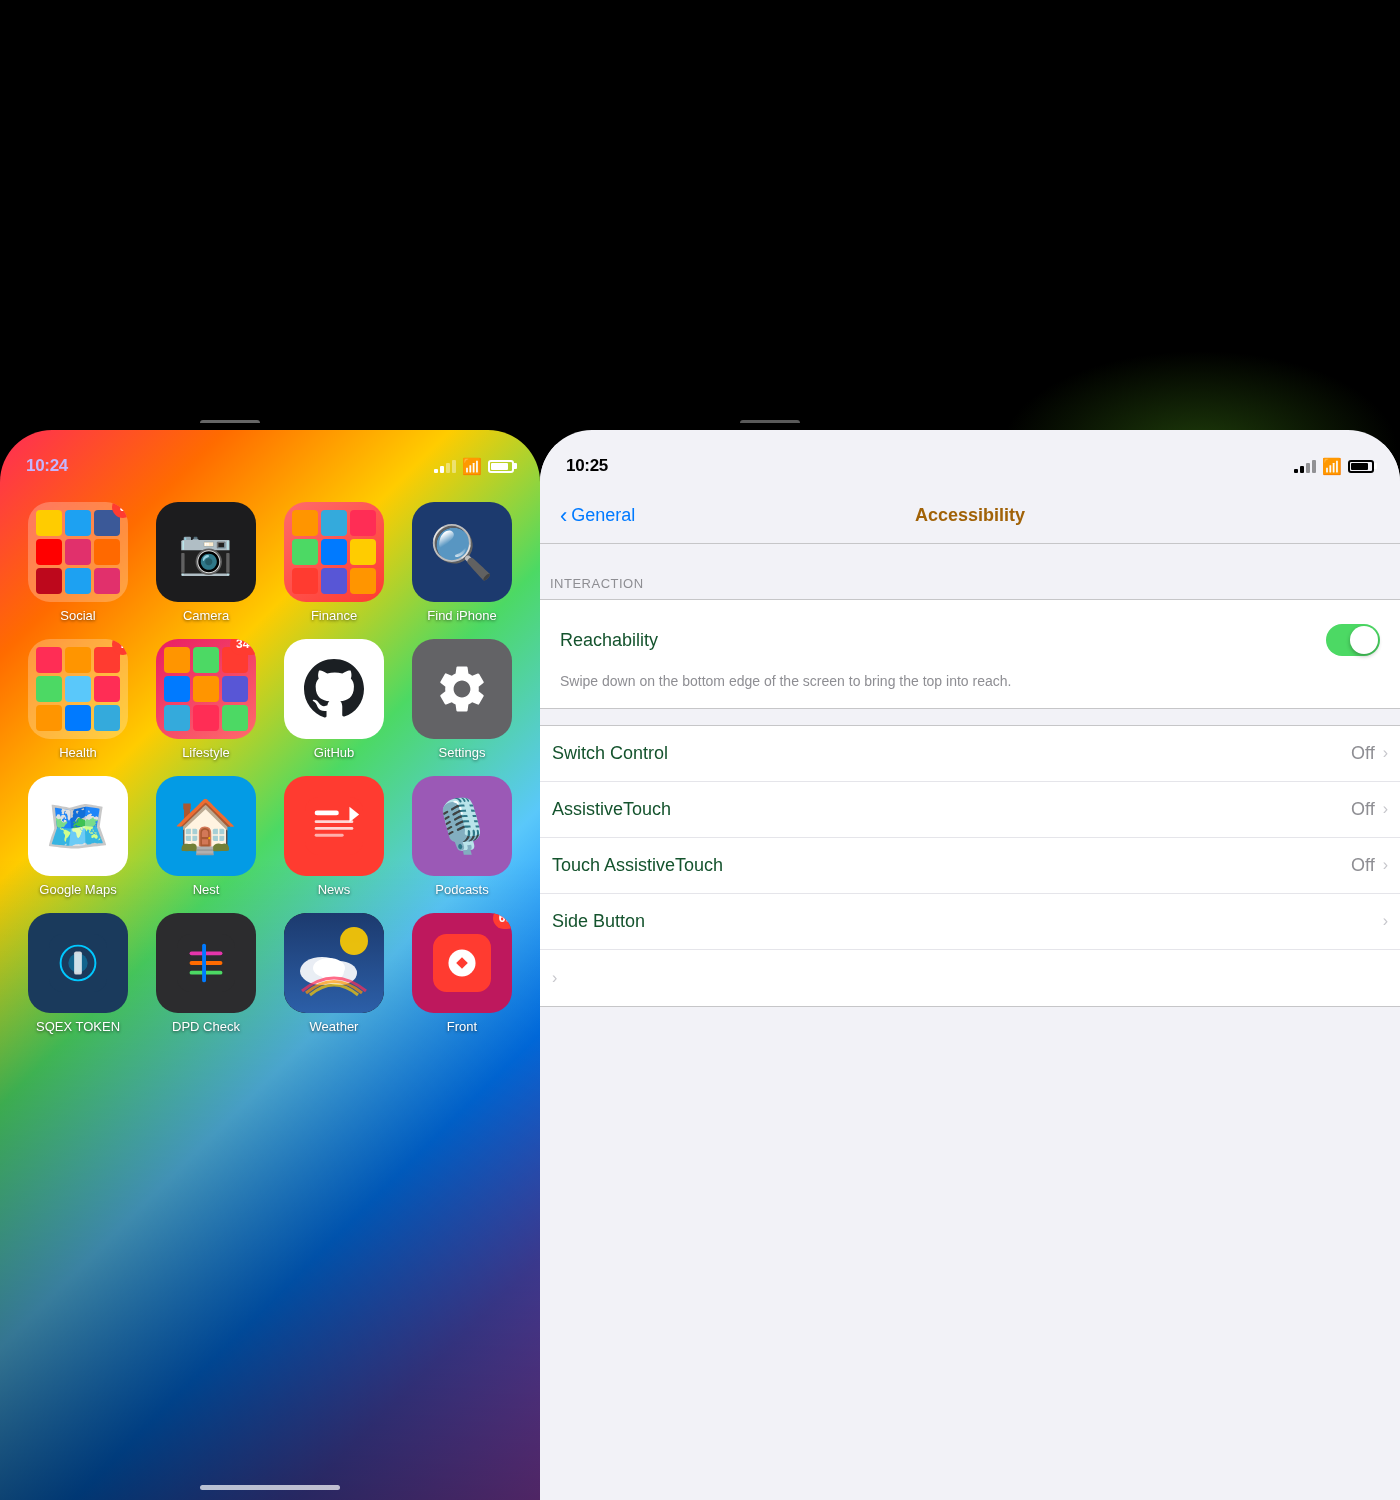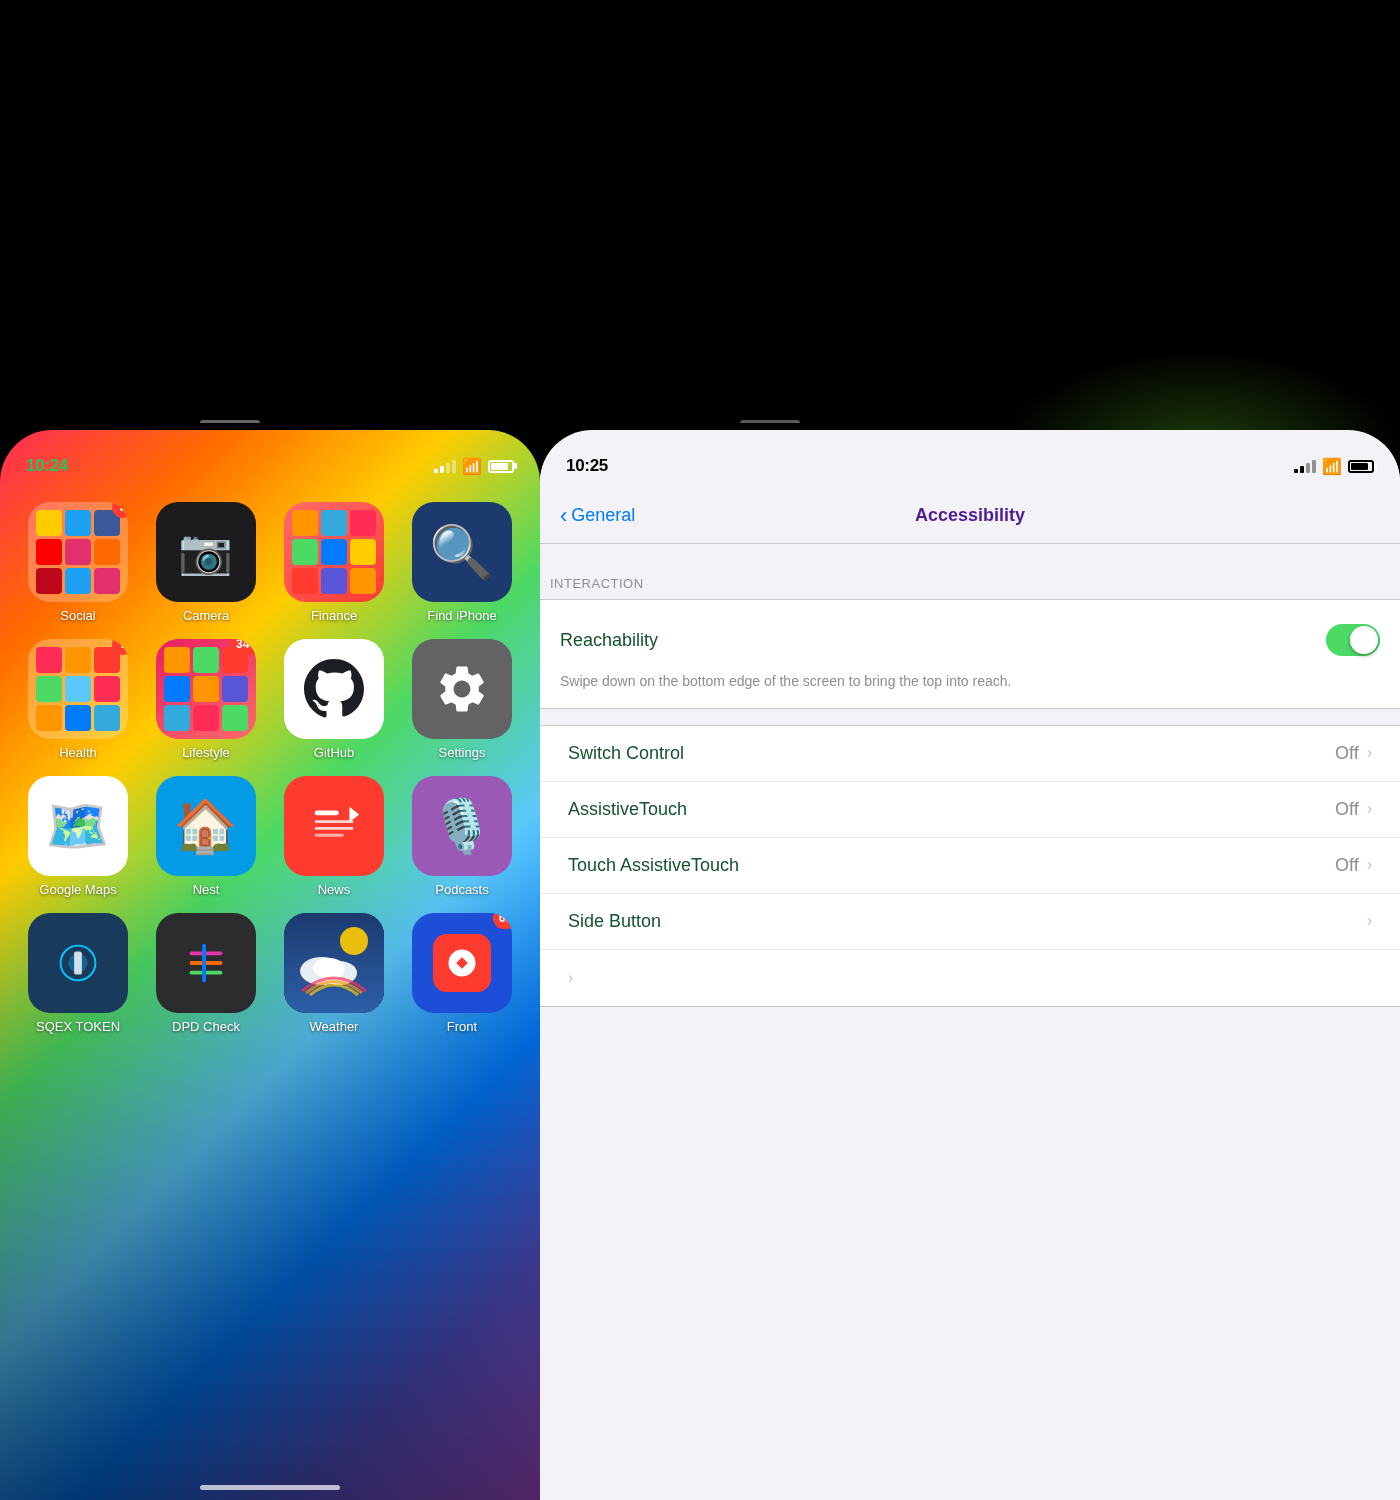--- a/index.html
+++ b/index.html
@@ -55,21 +55,21 @@
       top: 14px;
       left: 0; right: 0;
       height: 44px;
       display: flex;
       align-items: center;
       justify-content: space-between;
       padding: 0 26px;
       z-index: 10;
     }
     .status-time {
-      color: #22c55e;
+      color: #c4b5fd;
       font-size: 17px;
       font-weight: 600;
       letter-spacing: -0.3px;
     }
     .status-icons {
       display: flex;
       align-items: center;
       gap: 6px;
     }
     .signal-bars { display: flex; align-items: flex-end; gap: 2px; }
@@ -177,21 +177,21 @@
     .icon-find      { background: #1c3a6e; }
     .icon-github    { background: #fff; }
     .icon-settings  { background: #636366; }
     .icon-gmaps     { background: #fff; }
     .icon-nest      { background: #039be5; }
     .icon-news      { background: #ff3b30; }
     .icon-podcasts  { background: #9b59b6; }
     .icon-sqex      { background: #1a3a5c; }
     .icon-dpd       { background: #2c2c2e; }
     .icon-weather   { background: #1c1c2e; }
-    .icon-front     { background: #1d4ed8; }
+    .icon-front     { background: #be185d; }
 
     
     .phone-right {
       position: absolute;
       left: 540px;
       top: 430px;
       width: 860px;
       height: 1285px;
       border-radius: 52px 52px 0 0;
       overflow: hidden;
@@ -231,21 +231,21 @@
       gap: 4px;
       cursor: pointer;
     }
 
     .nav-title {
       position: absolute;
       left: 50%;
       transform: translateX(-50%);
       font-size: 18px;
       font-weight: 700;
-      color: #4c1d95;
+      color: #a16207;
     }
 
     .settings-content {
       position: absolute;
       top: 114px;
       left: 0; right: 0; bottom: 0;
       overflow-y: auto;
     }
 
     .section-header {
@@ -260,21 +260,21 @@
     .settings-group {
       background: #fff;
       margin: 0 0 0 0;
       border-top: 1px solid #c6c6c8;
       border-bottom: 1px solid #c6c6c8;
     }
 
     .settings-row {
       display: flex;
       align-items: center;
-      padding: 0 28px;
+      padding: 0 12px;
       min-height: 56px;
       border-bottom: 1px solid #e5e5ea;
       background: #fff;
       cursor: pointer;
       position: relative;
     }
 
     .settings-row:last-child {
       border-bottom: none;
     }

